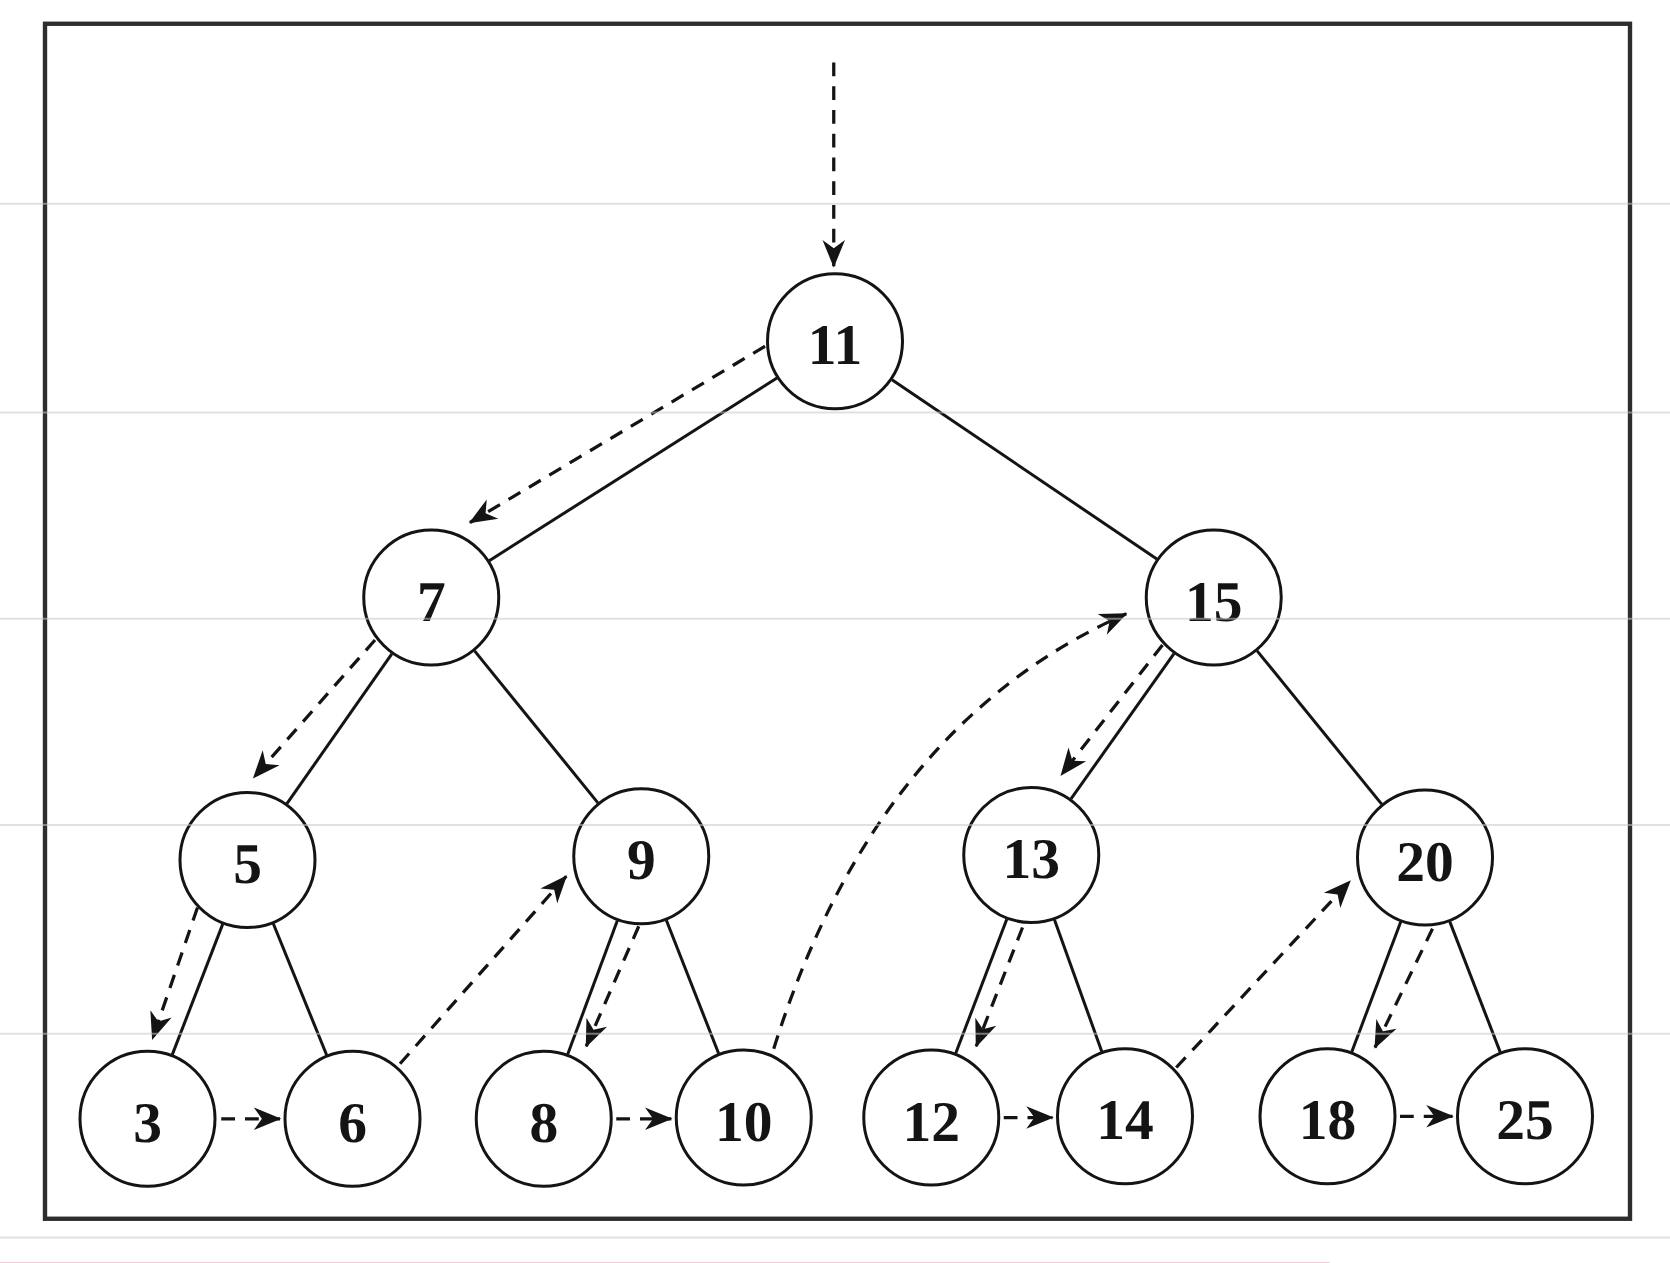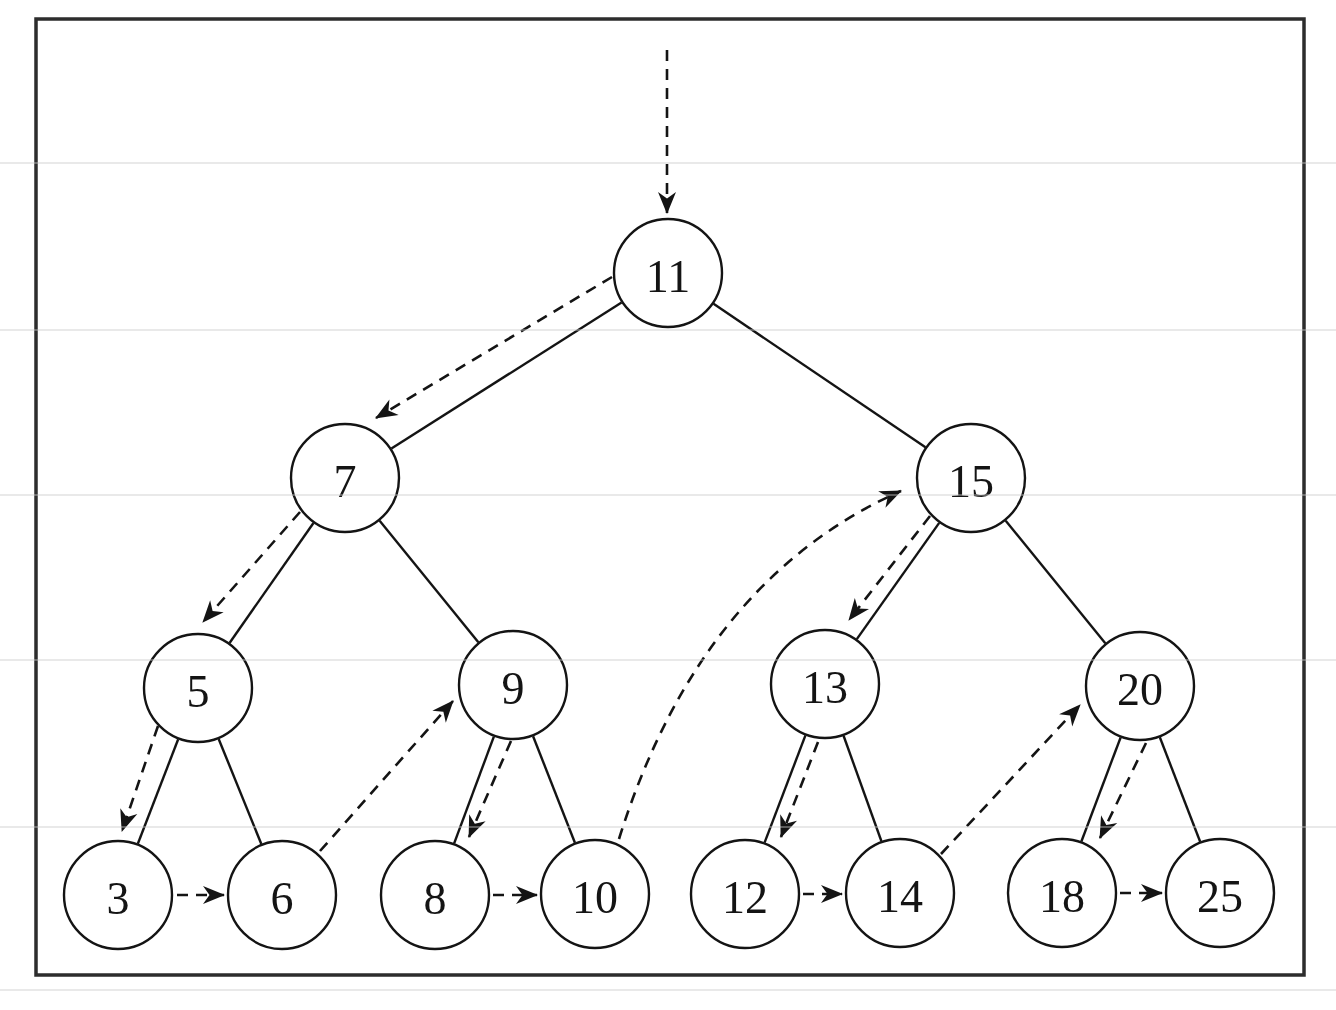--- a/index.html
+++ b/index.html
@@ -9,20 +9,21 @@
     width: 1336px;
     height: 1010px;
     overflow: hidden;
     font-family: "Liberation Serif", "DejaVu Serif", serif;
   }
   .page {
     position: relative;
     width: 1064px;
     height: 1010px;
     background: #be185d;
+    font-weight: bold;
   }
   svg {
     display: block;
     width: 1336px;
     height: 1010px;
   }
   .node-label {
     font-family: "Liberation Serif", "DejaVu Serif", serif;
     user-select: none;
   }

